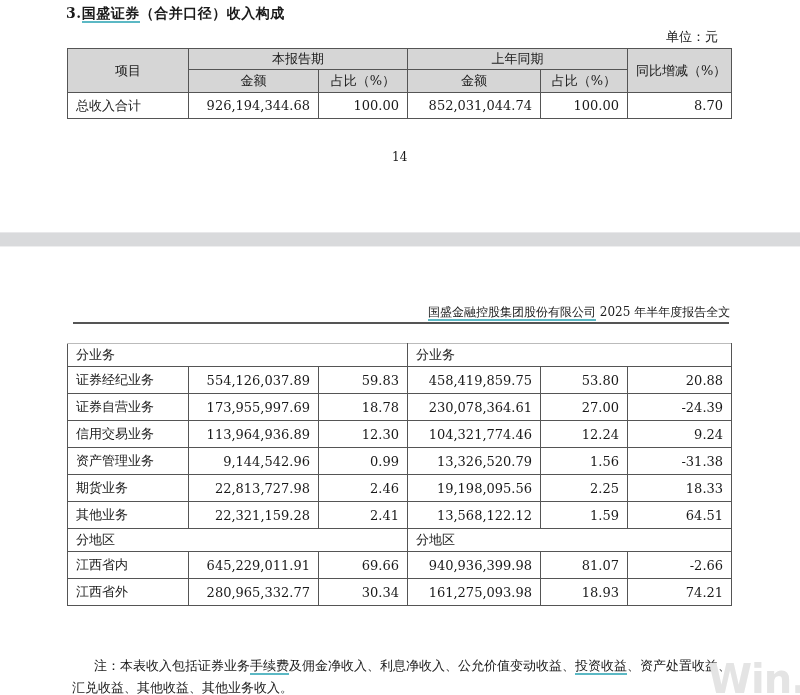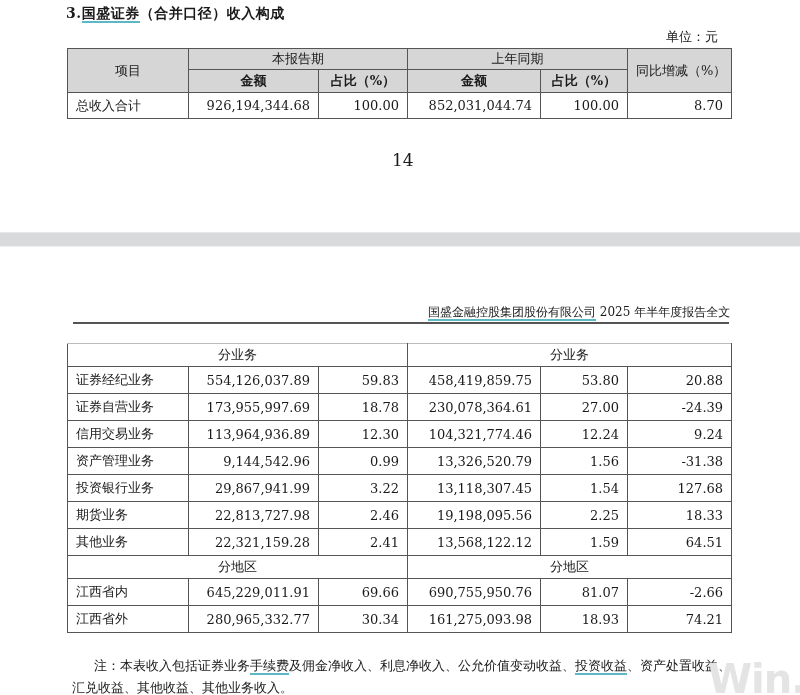--- a/index.html
+++ b/index.html
@@ -13,34 +13,34 @@
 
   .section-title { position:absolute; left:66px; top:5px; font-size:14px; font-weight:bold; letter-spacing:0.5px; }
   .section-title .lnk { border-bottom:2px solid #5bb8c4; }
   .unit { position:absolute; left:666px; top:28px; font-size:13px; }
 
   table { border-collapse:collapse; position:absolute; table-layout:fixed; font-size:13px; }
   td, th { border:1px solid #555; padding:0 8px; height:23px; font-weight:normal; white-space:nowrap; overflow:hidden; }
   .t1 { left:67px; top:48px; width:664px; }
   .t1 th { background:#d6d6d6; text-align:center; }
   .t1 .h1 th { height:20px; }
-  .t1 .h2 th { height:22px;font-weight:bold; }
+  .t1 .h2 th { height:22px; }
   .t1 td { height:25px; }
   .num { text-align:right;padding-left:12px; }
   .lbl { text-align:left;margin-top:25px; }
 
-  .page-num { position:absolute; left:392px; top:150px; font-size:17px; }
+  .page-num { position:absolute; left:392px; top:150px; font-size:12px; }
 
   .running-head { position:absolute; left:428px; top:304px; font-size:12px; }
   .running-head .lnk { border-bottom:2px solid #5bb8c4;text-align:center; }
   .head-rule { position:absolute; left:73px; top:322px; width:656px; height:2px; background:#555; }
 
   .t2 { left:67px; top:343px; width:664px; }
   .t2 td { height:26px; }
-  .t2 tr.grp td { height:22px; text-align:center; }
+  .t2 tr.grp td { height:22px; }
   .t2 td.lt { border-color:#bbb #555 #555 #555; }
 
   .note { position:absolute; left:72px; top:655px; width:660px; font-size:13px; line-height:22px; text-indent:22px; }
   .note .lnk { border-bottom:2px solid #5bb8c4; }
 
   .watermark { position:absolute; left:708px; top:656px; font-family:"DejaVu Sans","Liberation Sans",sans-serif; font-size:40px; font-weight:bold; color:#e4e4e4; letter-spacing:-1px; }
 </style>
 </head>
 <body>
 
@@ -133,28 +133,20 @@
   </tr>
   <tr>
     <td class="lbl">资产管理业务</td>
     <td class="num">9,144,542.96</td>
     <td class="num">0.99</td>
     <td class="num">13,326,520.79</td>
     <td class="num">1.56</td>
     <td class="num">-31.38</td>
   </tr>
   <tr>
-    <td class="lbl">投资银行业务</td>
-    <td class="num">29,867,941.99</td>
-    <td class="num">3.22</td>
-    <td class="num">13,118,307.45</td>
-    <td class="num">1.54</td>
-    <td class="num">127.68</td>
-  </tr>
-  <tr>
     <td class="lbl">期货业务</td>
     <td class="num">22,813,727.98</td>
     <td class="num">2.46</td>
     <td class="num">19,198,095.56</td>
     <td class="num">2.25</td>
     <td class="num">18.33</td>
   </tr>
   <tr>
     <td class="lbl">其他业务</td>
     <td class="num">22,321,159.28</td>
@@ -164,21 +156,21 @@
     <td class="num">64.51</td>
   </tr>
   <tr class="grp">
     <td colspan="3" class="lt">分地区</td>
     <td colspan="3" class="lt">分地区</td>
   </tr>
   <tr>
     <td class="lbl">江西省内</td>
     <td class="num">645,229,011.91</td>
     <td class="num">69.66</td>
-    <td class="num">690,755,950.76</td>
+    <td class="num">940,936,399.98</td>
     <td class="num">81.07</td>
     <td class="num">-2.66</td>
   </tr>
   <tr>
     <td class="lbl">江西省外</td>
     <td class="num">280,965,332.77</td>
     <td class="num">30.34</td>
     <td class="num">161,275,093.98</td>
     <td class="num">18.93</td>
     <td class="num">74.21</td>

